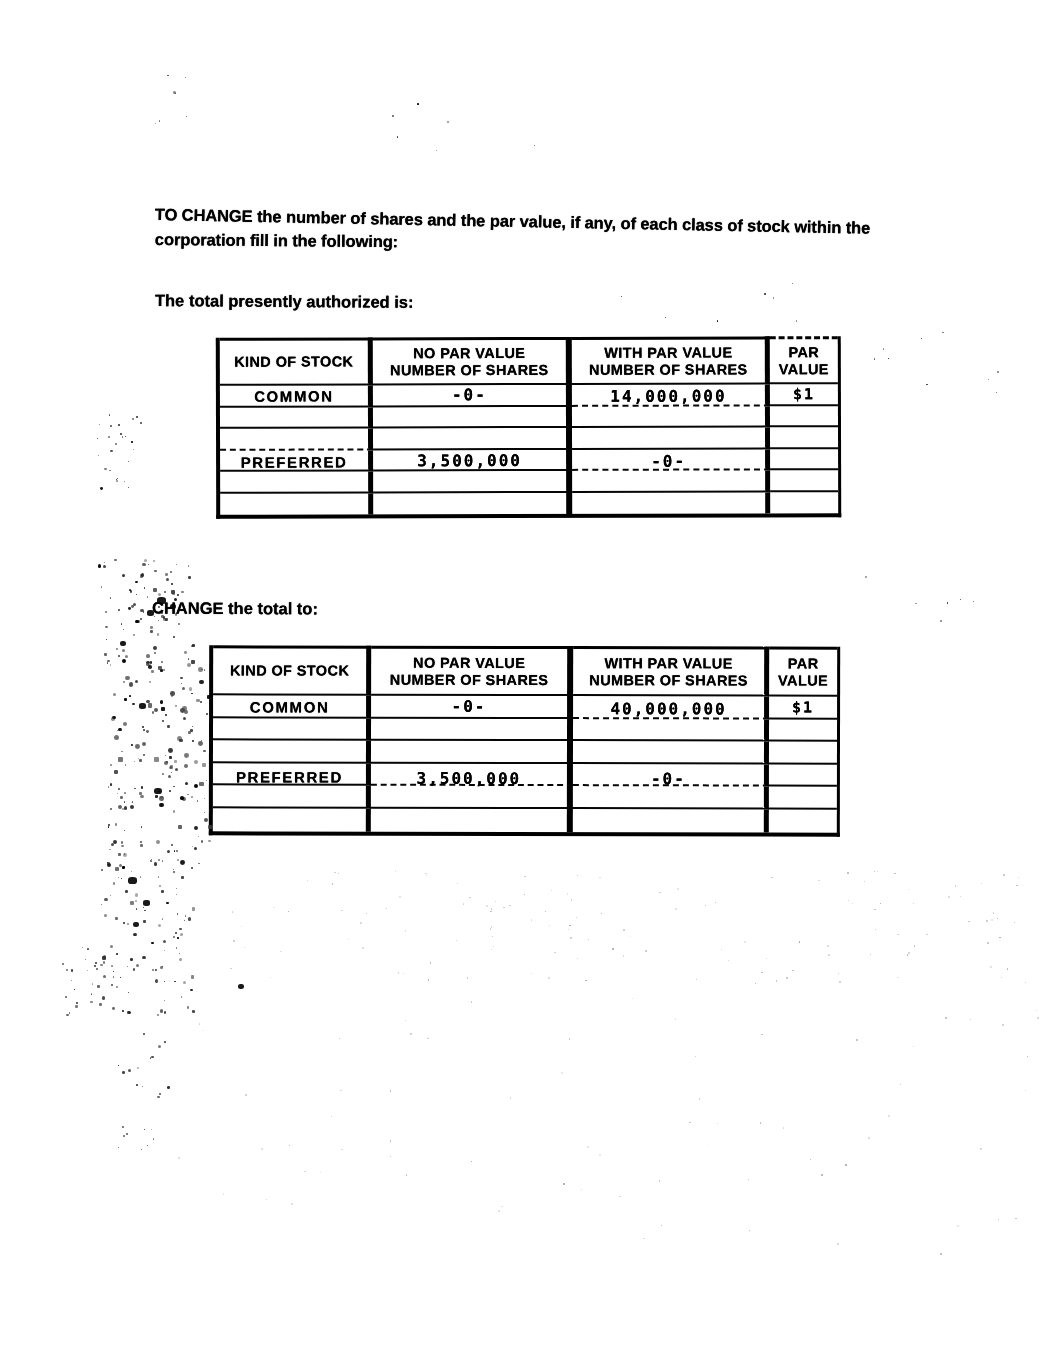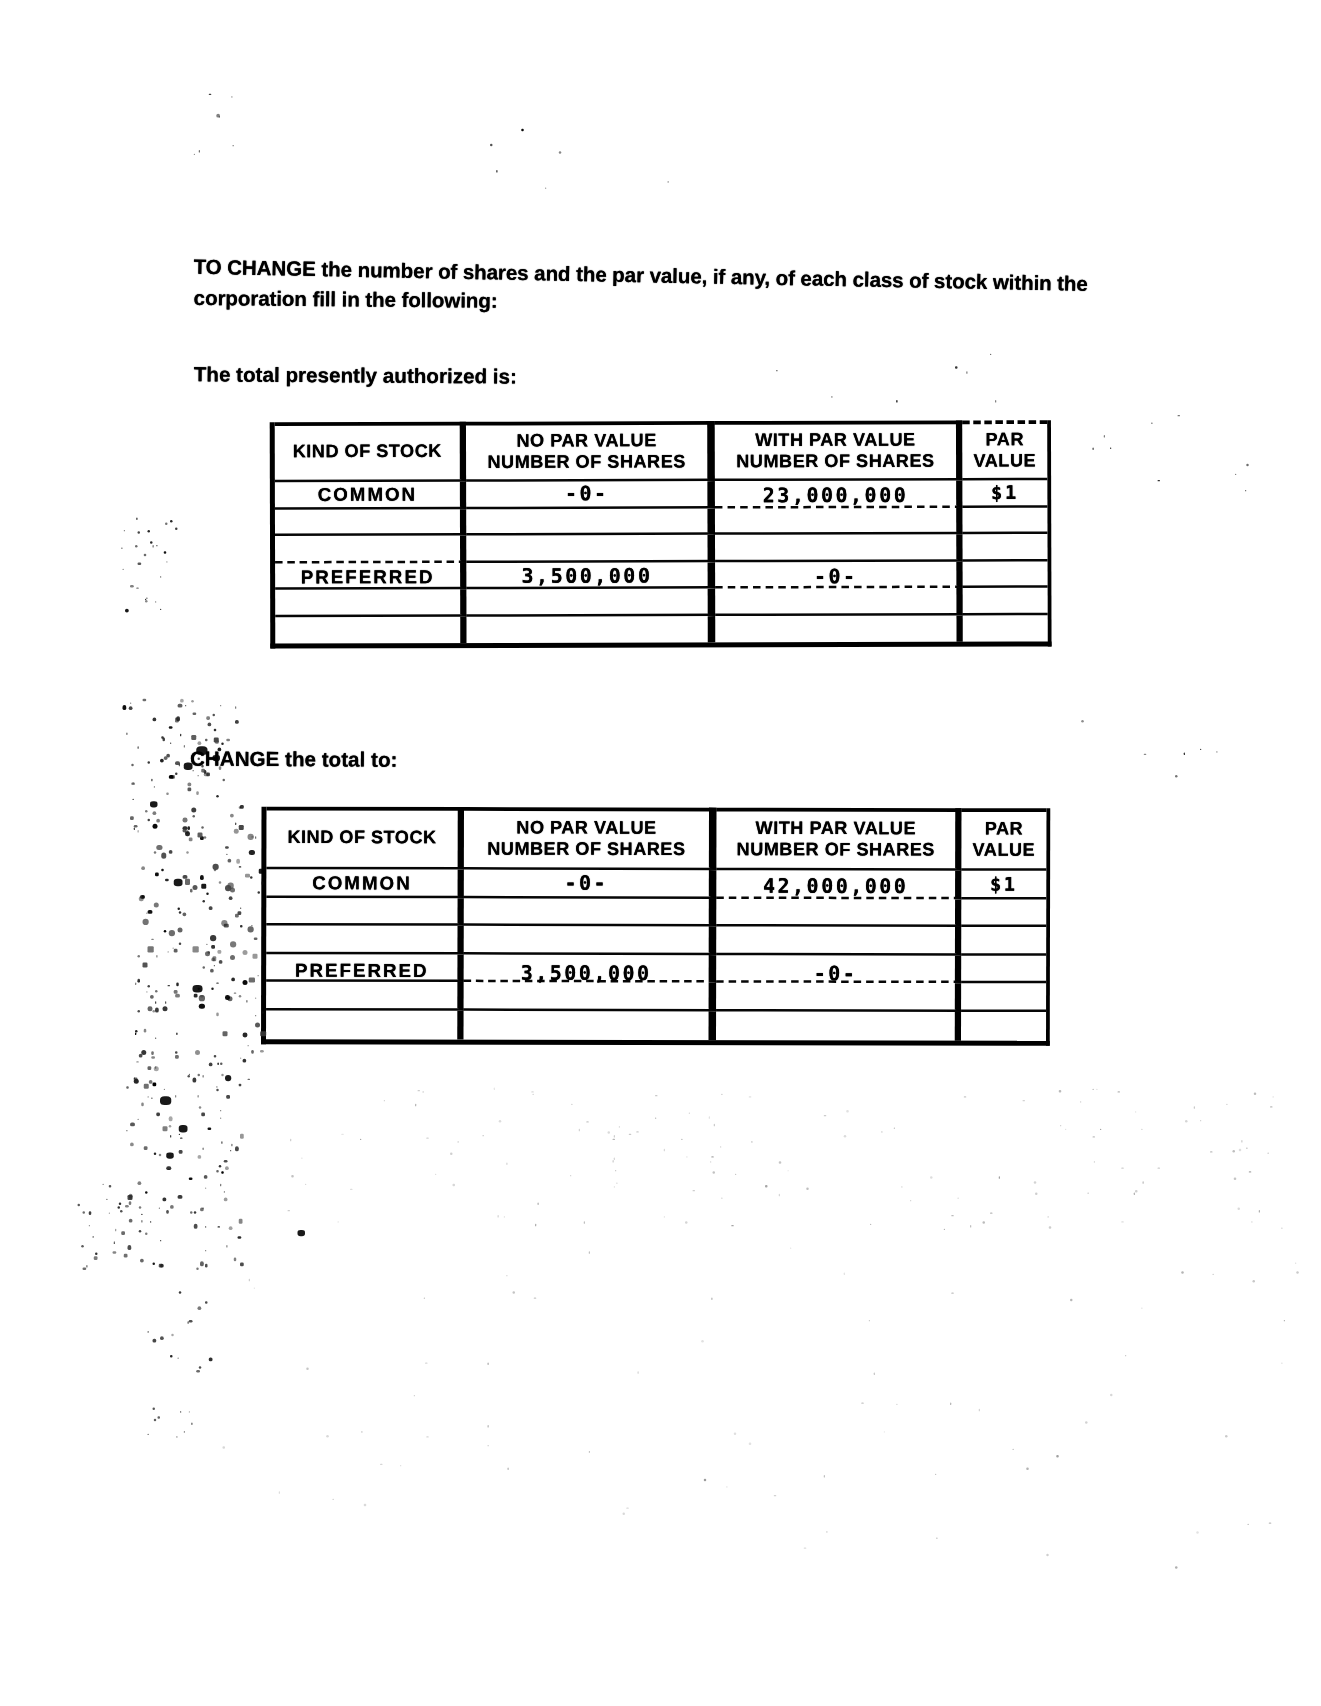--- a/index.html
+++ b/index.html
@@ -94,21 +94,21 @@
       <span>VALUE</span>
     </div>
 
     <div class="cell sep1">
       <span class="kind">COMMON</span>
       </div>
     <div class="cell sep2">
       <span class="val">-0-</span>
       </div>
     <div class="cell sep3 dashed">
-      <span class="val dip1">23,000,000</span>
+      <span class="val dip1">14,000,000</span>
       </div>
     <div class="cell">
       <span class="val sm">$1</span>
       </div>
 
     <div class="cell sep1"></div>
     <div class="cell sep2"></div>
     <div class="cell sep3"></div>
     <div class="cell"></div>
 
@@ -160,21 +160,21 @@
       <span>VALUE</span>
     </div>
 
     <div class="cell sep1">
       <span class="kind">COMMON</span>
       </div>
     <div class="cell sep2">
       <span class="val">-0-</span>
       </div>
     <div class="cell sep3 dashed">
-      <span class="val dip1">42,000,000</span>
+      <span class="val dip1">40,000,000</span>
       </div>
     <div class="cell">
       <span class="val sm">$1</span>
       </div>
 
     <div class="cell sep1"></div>
     <div class="cell sep2"></div>
     <div class="cell sep3"></div>
     <div class="cell"></div>
 

